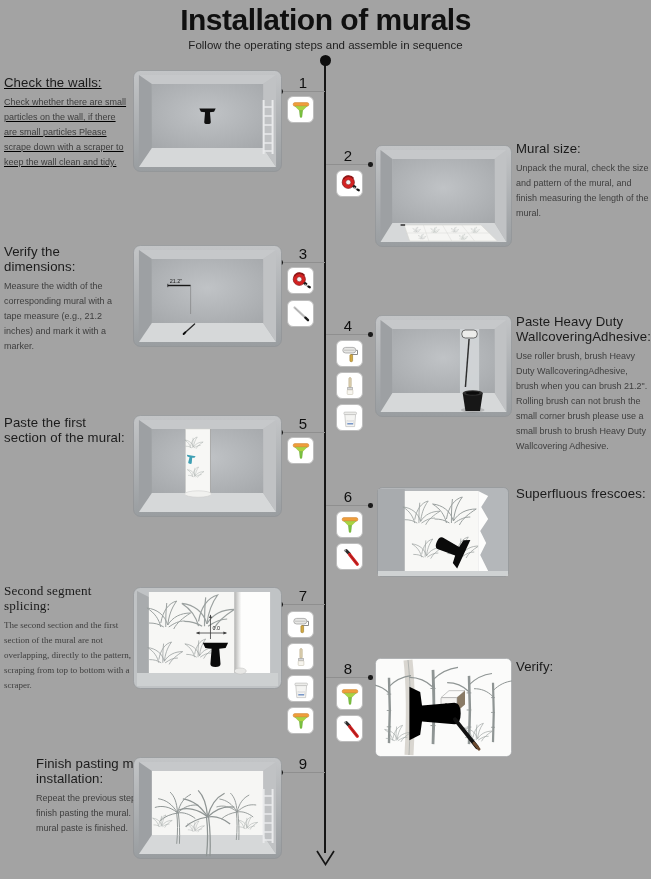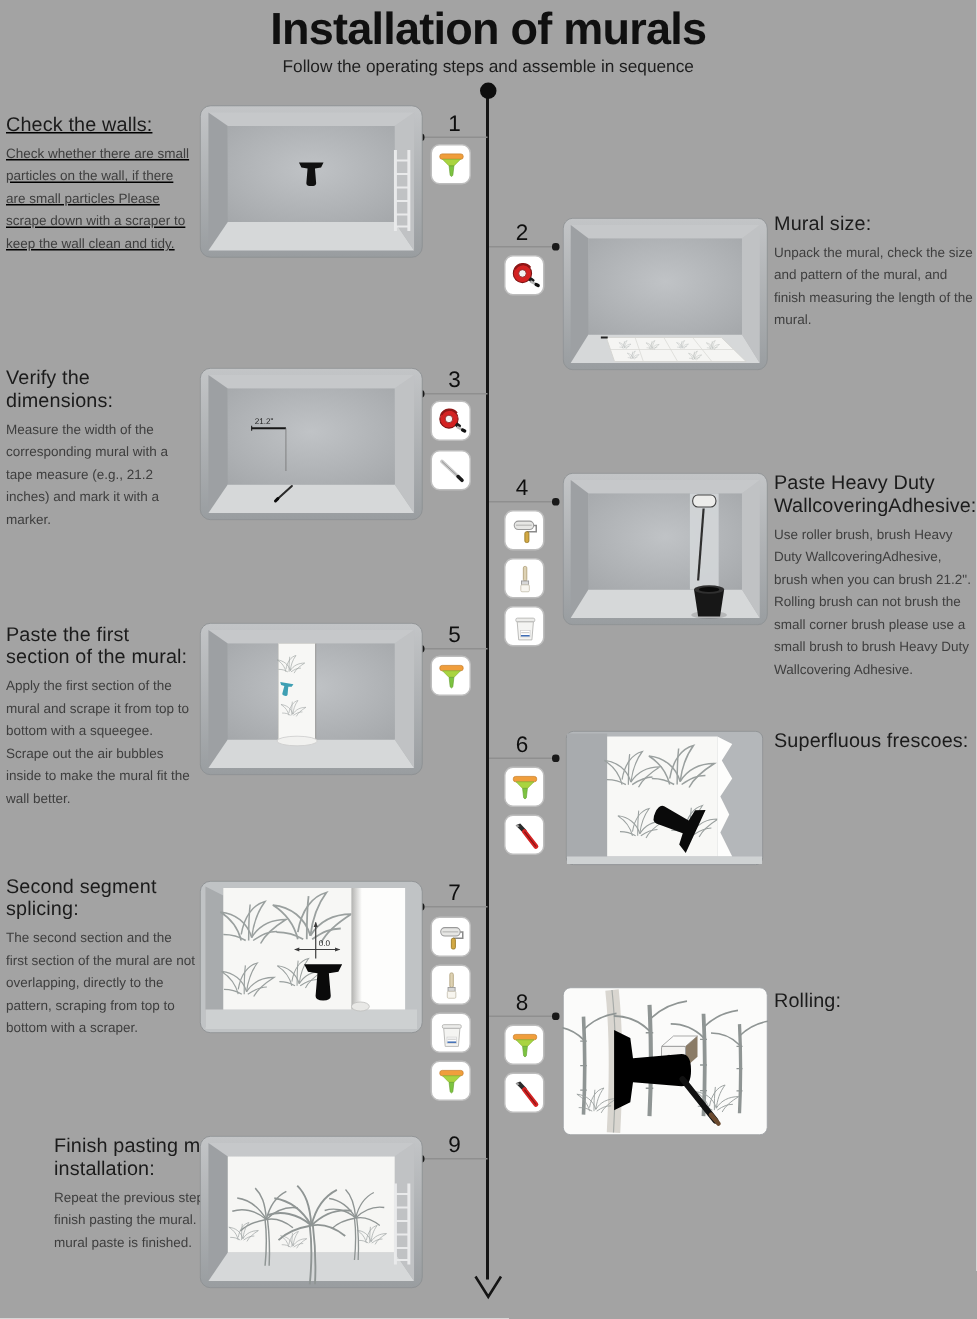--- a/index.html
+++ b/index.html
@@ -265,31 +265,30 @@
   <div class="tblock" style="left:4px; top:245px; width:127px;">
     <h3>Verify the dimensions:</h3>
     <p>Measure the width of the corresponding mural with a tape measure (e.g., 21.2 inches) and mark it with a marker.</p>
   </div>
   <div class="tblock" style="left:516px; top:315px; width:134px;">
     <h3>Paste Heavy Duty WallcoveringAdhesive:</h3>
     <p>Use roller brush, brush Heavy Duty WallcoveringAdhesive, brush when you can brush 21.2". Rolling brush can not brush the small corner brush please use a small brush to brush Heavy Duty Wallcovering Adhesive.</p>
   </div>
   <div class="tblock" style="left:4px; top:416px; width:127px;">
     <h3>Paste the first section of the mural:</h3>
-    <p>Apply the first section of the mural and scrape it from top to bottom with a squeegee. Scrape out the air bubbles inside to make the mural fit the wall better.</p>
   </div>
   <div class="tblock" style="left:516px; top:487px; width:134px;">
     <h3>Superfluous frescoes:</h3>
   </div>
-  <div class="tblock" style="left:4px; top:584px; width:127px;">
+  <div class="tblock" style="left:4px; top:584px; width:127px;font-family:Liberation Serif, serif;">
     <h3>Second segment splicing:</h3>
     <p>The second section and the first section of the mural are not overlapping, directly to the pattern, scraping from top to bottom with a scraper.</p>
   </div>
   <div class="tblock" style="left:516px; top:660px; width:134px;">
-    <h3>Rolling:</h3>
+    <h3>Verify:</h3>
   </div>
   <div class="tblock" style="left:4px; top:757px; width:127px;margin-left:32px;">
     <h3>Finish pasting mural installation:</h3>
     <p>Repeat the previous steps to finish pasting the mural. Our mural paste is finished.</p>
   </div>
 
   <div class="imgbox" style="left:133px; top:70px;">
     <svg width="149" height="102" viewBox="0 0 150 102" preserveAspectRatio="none">
       <rect x="0.5" y="0.5" width="149" height="101" rx="7" fill="url(#gFrame)" stroke="#8d9093" stroke-width="0.6"></rect>
       <polygon points="6,5 144,5 131,14 19,14" fill="#c6c8ca"></polygon>

